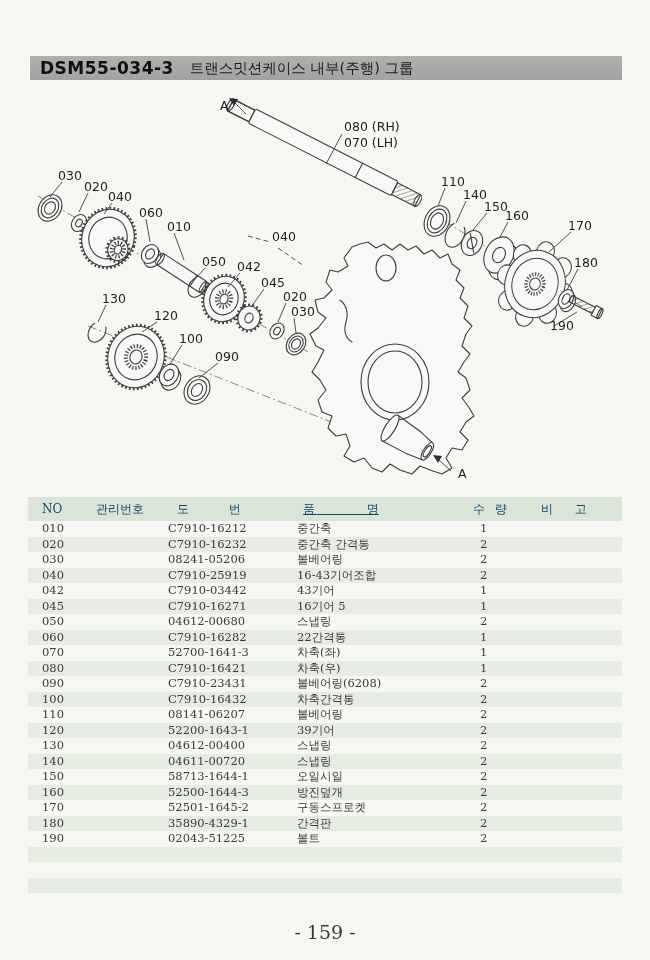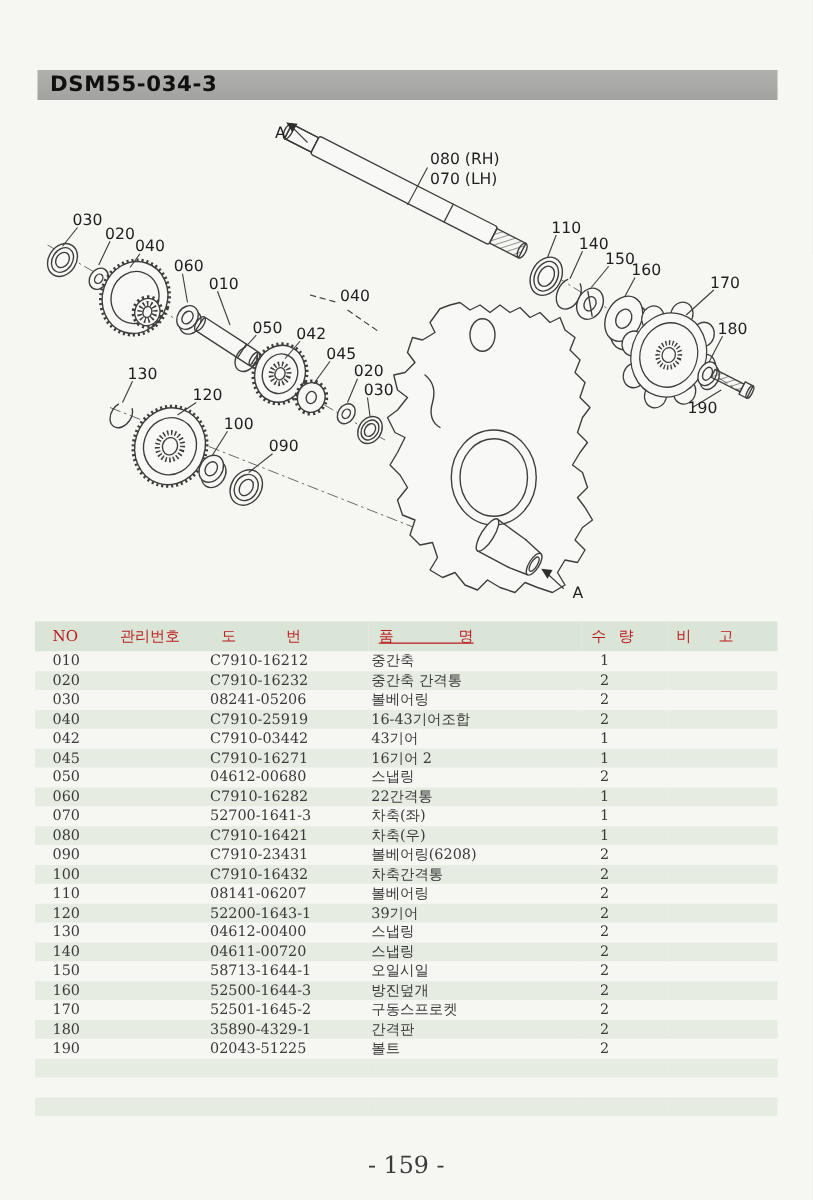--- a/index.html
+++ b/index.html
@@ -32,21 +32,21 @@
   .dashdot{ fill:none; stroke:#6a6a6a; stroke-width:0.8; stroke-dasharray:9 3 2 3; }
   .arrowhead { fill:#2e2e2e; stroke:none; }
   text.lbl { font-family:"DejaVu Sans", sans-serif; font-size:12.5px; fill:#1f1f1f; }
   
   .parts-table {
     position:absolute; left:28px; top:497px; width:594px;
     border-collapse:collapse; table-layout:fixed;
     font-family:"DejaVu Serif", serif; font-size:11.5px; color:#3a3a3a;
   }
   .parts-table th {
-    background:#dbe5d7; font-weight:normal; height:24px; color:#b91c1c;
+    background:#dbe5d7; font-weight:normal; height:24px; color:#0c4a6e;
     text-align:left; font-size:12px; padding:0;
   }
   .parts-table td { height:15.5px; padding:0; line-height:15.5px; }
   .parts-table tr.alt td { background:#e6ece1; }
   .parts-table th:nth-child(1), .parts-table td:nth-child(1){ padding-left:14px; }
   .parts-table th:nth-child(2){ text-align:center; }
   .parts-table th:nth-child(3), .parts-table td:nth-child(3){ padding-left:8px; }
   .parts-table th:nth-child(3){ padding-left:17px; word-spacing:36px; }
   .parts-table th:nth-child(4), .parts-table td:nth-child(4){ padding-left:2px; }
   .parts-table th:nth-child(4){ padding-left:8px; word-spacing:48px;text-decoration:underline; }
@@ -59,20 +59,21 @@
     text-align:center; font-family:"DejaVu Serif", serif; font-size:19px; color:#3a3a3a;
   }
 </style>
 </head>
 <body>
 
 <div class="page">
 
   <div class="titlebar">
     <span class="code">DSM55-034-3</span>
+    <span class="title">트랜스밋션케이스 내부(주행) 그룹</span>
   </div>
 
   <svg class="diagram" viewBox="0 90 650 410" xmlns="http://www.w3.org/2000/svg">
     <defs>
       <pattern id="hatch" width="4" height="4" patternUnits="userSpaceOnUse" patternTransform="rotate(45)">
         <line x1="0" y1="0" x2="0" y2="4" stroke="#555" stroke-width="1"></line>
       </pattern>
     </defs>
 
     <line class="dashdot" x1="38" y1="196" x2="308" y2="352"></line>
@@ -352,21 +353,21 @@
           <td>&nbsp;</td>
           <td>C7910-03442</td>
           <td>43기어</td>
           <td>1</td>
           <td>&nbsp;</td>
         </tr>
         <tr class="alt">
           <td>045</td>
           <td>&nbsp;</td>
           <td>C7910-16271</td>
-          <td>16기어 2</td>
+          <td>16기어 5</td>
           <td>1</td>
           <td>&nbsp;</td>
         </tr>
         <tr>
           <td>050</td>
           <td>&nbsp;</td>
           <td>04612-00680</td>
           <td>스냅링</td>
           <td>2</td>
           <td>&nbsp;</td>

